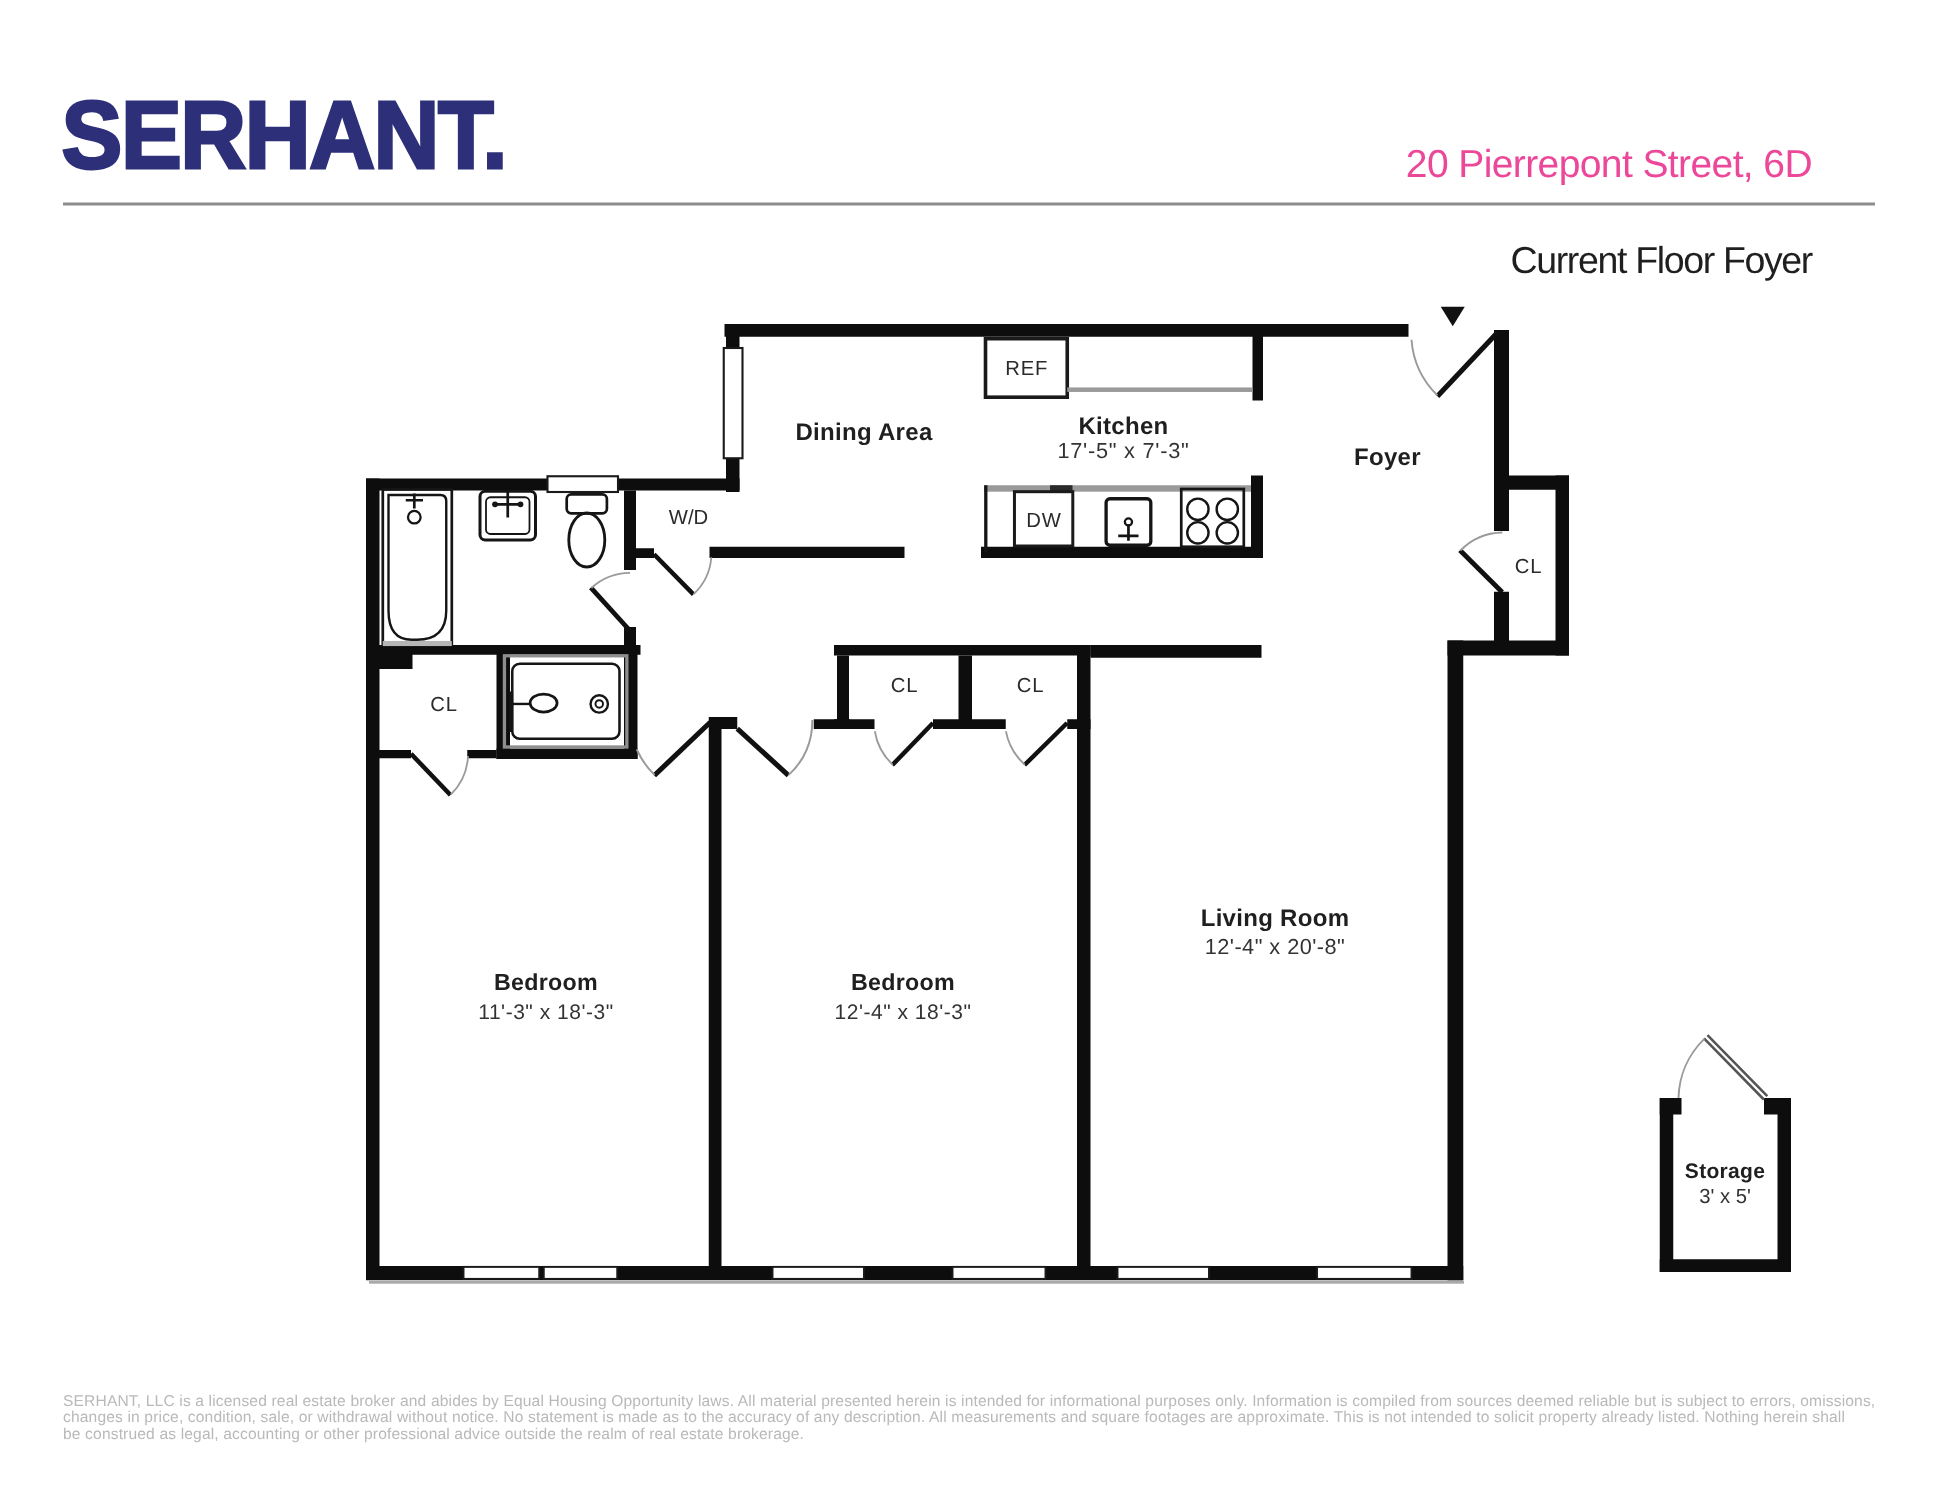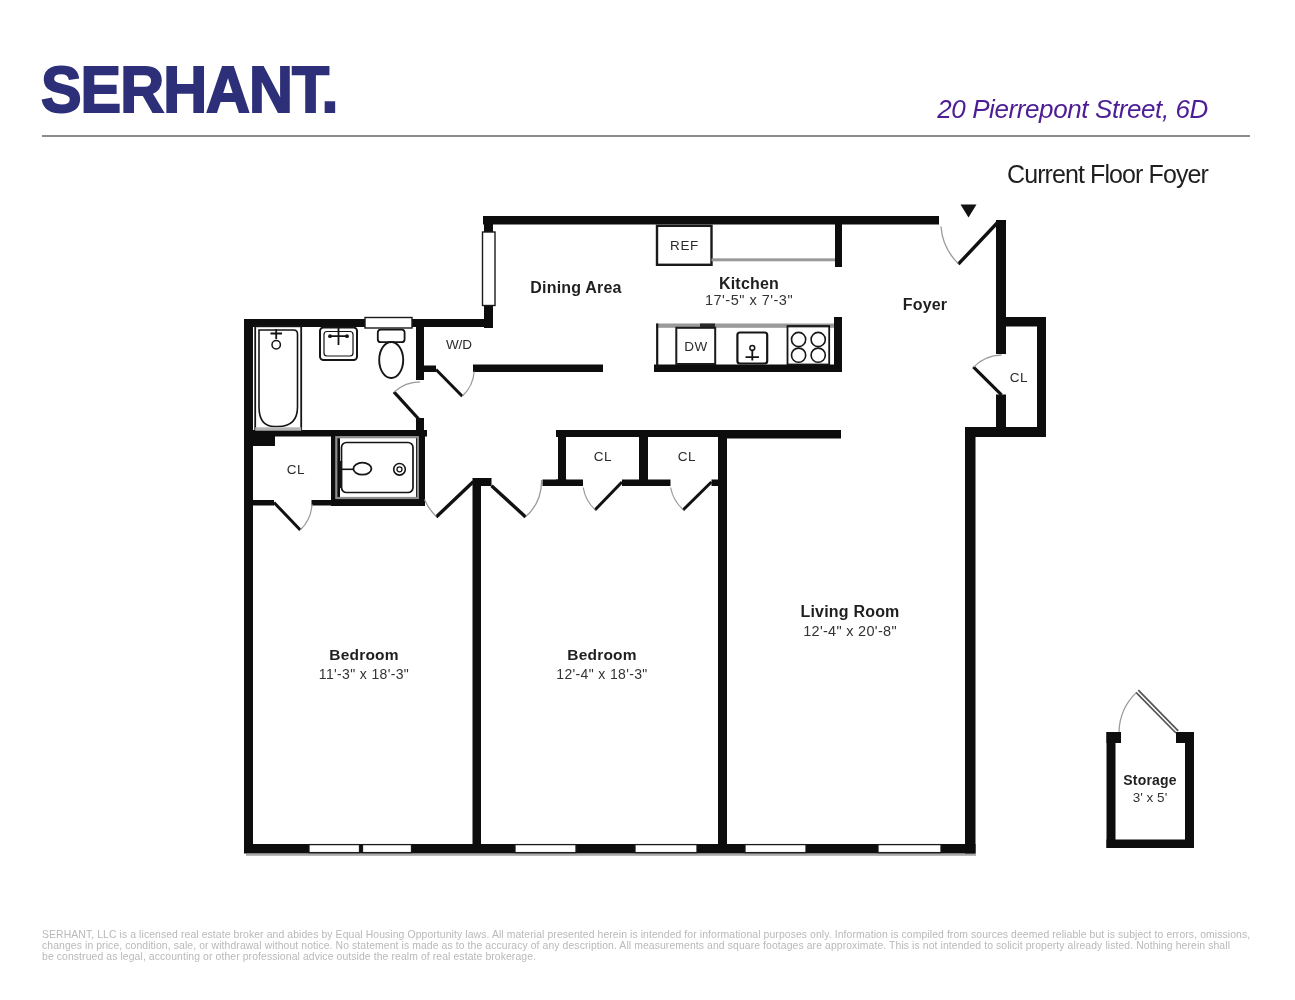--- a/index.html
+++ b/index.html
@@ -7,21 +7,21 @@
         font-family:"Liberation Sans",sans-serif;}
   .abs{position:absolute;}
   svg text{font-family:"Liberation Sans",sans-serif;}
 </style>
 </head>
 <body>
 <div id="page">
 
   <div class="abs" style="left:41px;top:58px;font-size:64px;font-weight:bold;color:#2d3079;letter-spacing:-1px;-webkit-text-stroke:2px #2d3079;transform:scaleX(0.95);transform-origin:left top;line-height:1;">SERHANT.</div>
 
-  <div class="abs" style="right:42px;top:94px;font-size:26px;letter-spacing:-0.4px;color:#4c1d95;font-style:italic;">20 Pierrepont Street, 6D</div>
+  <div class="abs" style="right:42px;top:94px;font-size:26px;letter-spacing:-0.4px;color:#ec4899;">20 Pierrepont Street, 6D</div>
 
   <div class="abs" style="left:42px;top:135px;width:1211px;height:2px;background:#8c8c8c;"></div>
 
   <div class="abs" style="right:42px;top:160px;font-size:25px;letter-spacing:-0.9px;color:#1f1f1f;">Current Floor Foyer</div>
 
   <svg class="abs" style="left:0;top:0;" width="1295" height="1000" viewBox="0 0 1295 1000">
     <g fill="#0d0d0d" stroke="none">
 
       <rect x="483" y="216" width="456" height="8.5"></rect>
 

